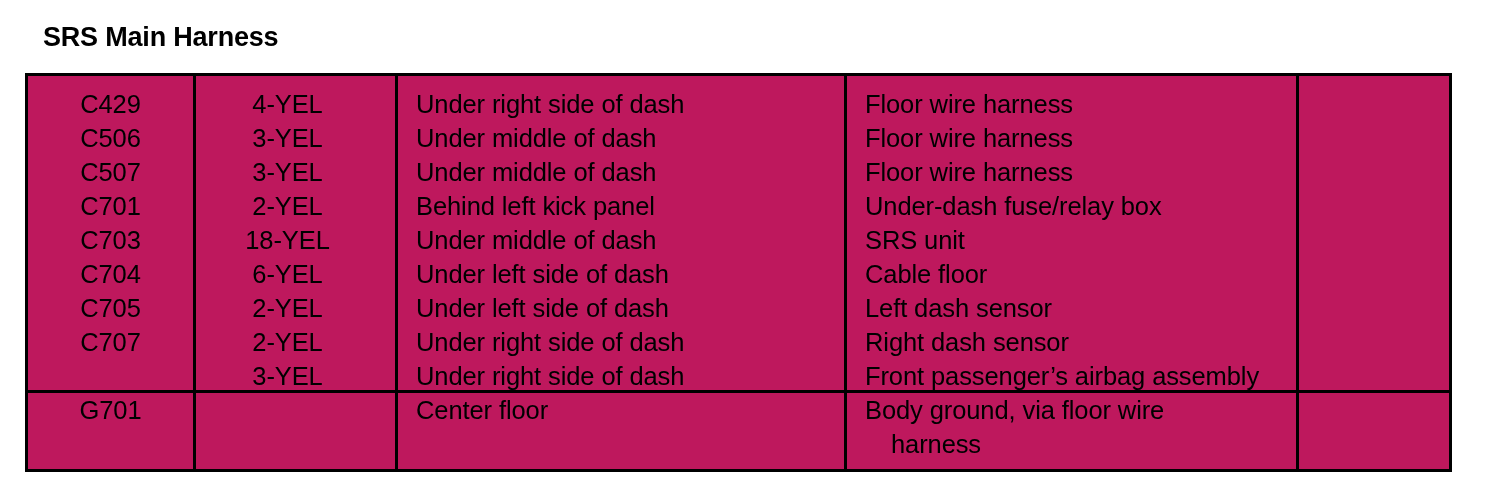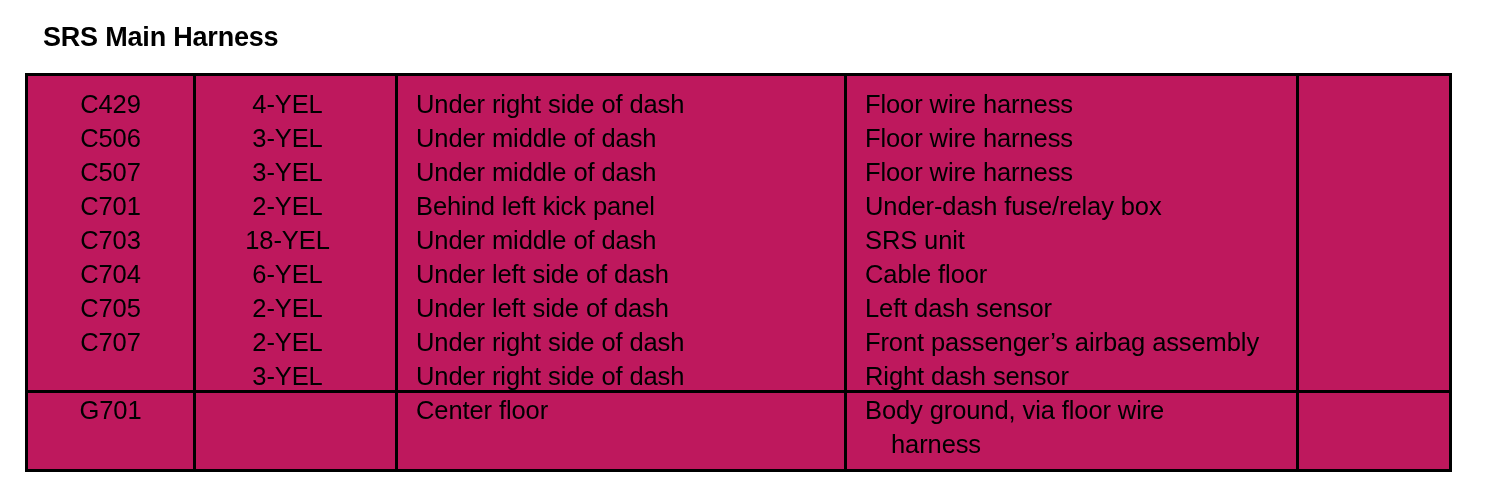--- a/index.html
+++ b/index.html
@@ -175,22 +175,22 @@
 
       <div class="cell c4 align-left">
         <div class="cell-inner">
           <div class="cell-line">Floor wire harness</div>
           <div class="cell-line">Floor wire harness</div>
           <div class="cell-line">Floor wire harness</div>
           <div class="cell-line">Under-dash fuse/relay box</div>
           <div class="cell-line">SRS unit</div>
           <div class="cell-line">Cable floor</div>
           <div class="cell-line">Left dash sensor</div>
+          <div class="cell-line">Right dash sensor</div>
           <div class="cell-line">Front passenger’s airbag assembly</div>
-          <div class="cell-line">Right dash sensor</div>
         </div>
       </div>
 
       <div class="cell c5 align-left empty-col">
         <div class="cell-inner"></div>
       </div>
 
     </div>
 
     <div id="ground-section" class="tbl-section">

